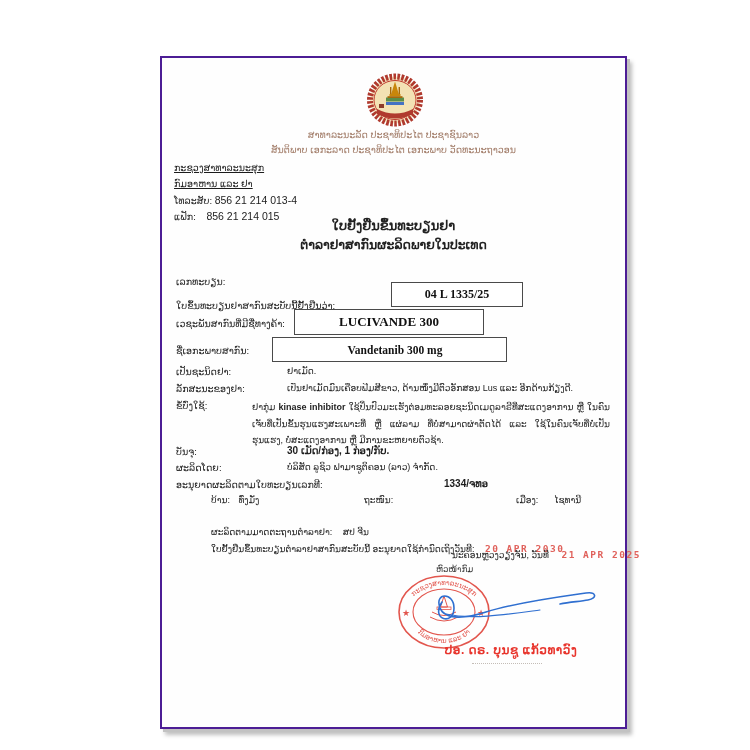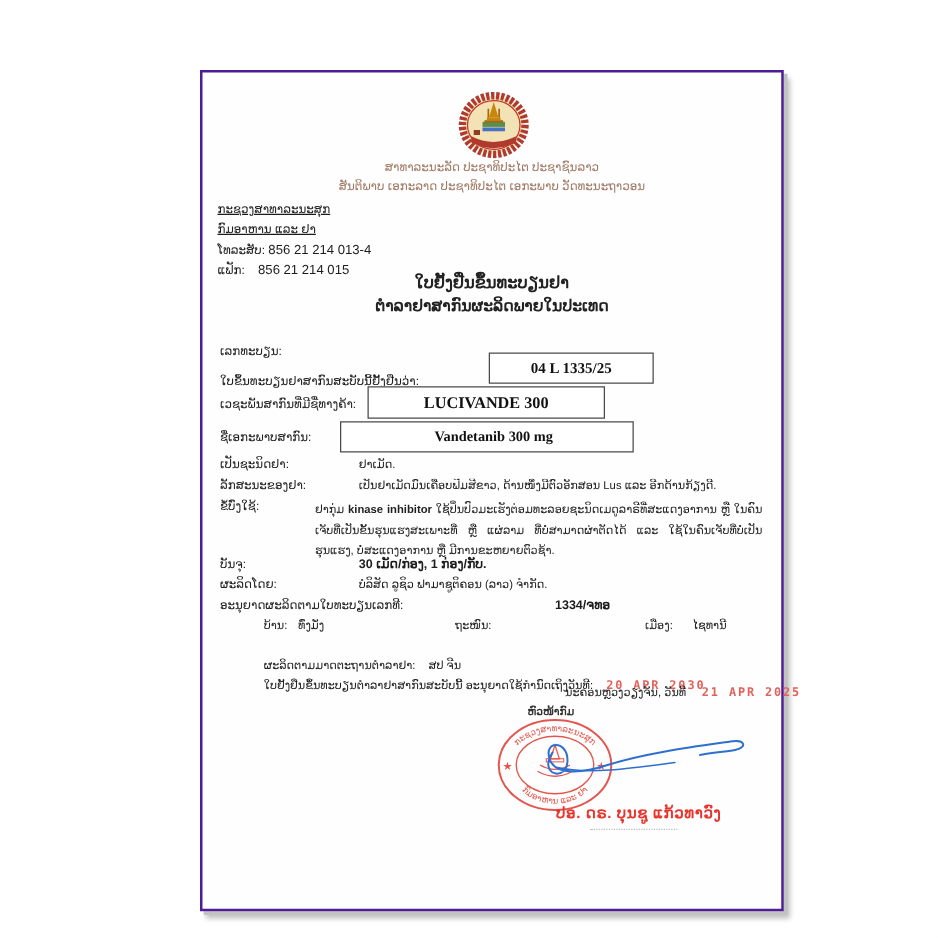--- a/index.html
+++ b/index.html
@@ -132,21 +132,21 @@
   <div class="abs lao-sm" style="left:14px;top:485px;white-space:nowrap;">
     <span>ໃບຢັ້ງຢືນຂຶ້ນທະບຽນຕຳລາຢາສາກົນສະບັບນີ້ ອະນຸຍາດໃຊ້ກຳນົດເຖິງວັນທີ:</span>
     <span class="stampdate" style="margin-left:8px;">20 APR 2030</span>
   </div>
 
   <div class="abs lao-sm" style="left:255px;top:491px;white-space:nowrap;">
     <span>ນະຄອນຫຼວງວຽງຈັນ, ວັນທີ</span>
     <span class="stampdate" style="margin-left:10px;">21 APR 2025</span>
   </div>
 
-  <div class="abs head-title" style="left:260px;top:506px;font-weight:bold;">ຫົວໜ້າກົມ</div>
+  <div class="abs head-title" style="left:274px;top:506px;">ຫົວໜ້າກົມ</div>
 
   <div class="abs seal-wrap" style="left:234px;top:514px;width:96px;height:80px;">
     <svg width="96" height="80" viewBox="0 0 96 80">
       <defs>
         <path id="sealTop" d="M9,44 A39,31 0 0 1 87,44" fill="none"></path>
         <path id="sealBot" d="M16,46 A32,25 0 0 0 80,46" fill="none"></path>
       </defs>
       <ellipse cx="48" cy="40" rx="45" ry="36" fill="none" stroke="#e0483f" stroke-width="1.6"></ellipse>
       <ellipse cx="48" cy="40" rx="31" ry="23" fill="none" stroke="#e0483f" stroke-width="1.1"></ellipse>
       <text font-size="7" fill="#e0483f" font-family="DejaVu Sans,sans-serif">

